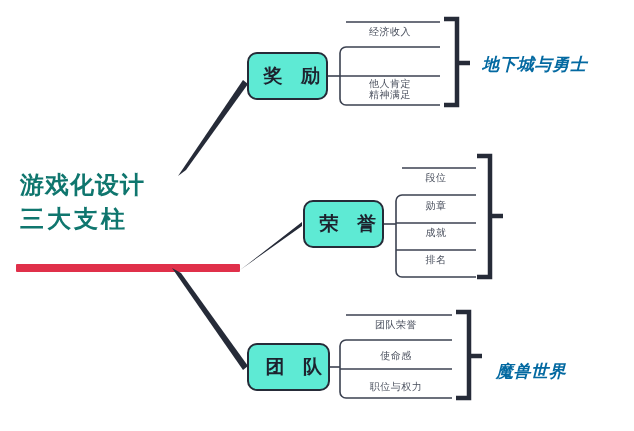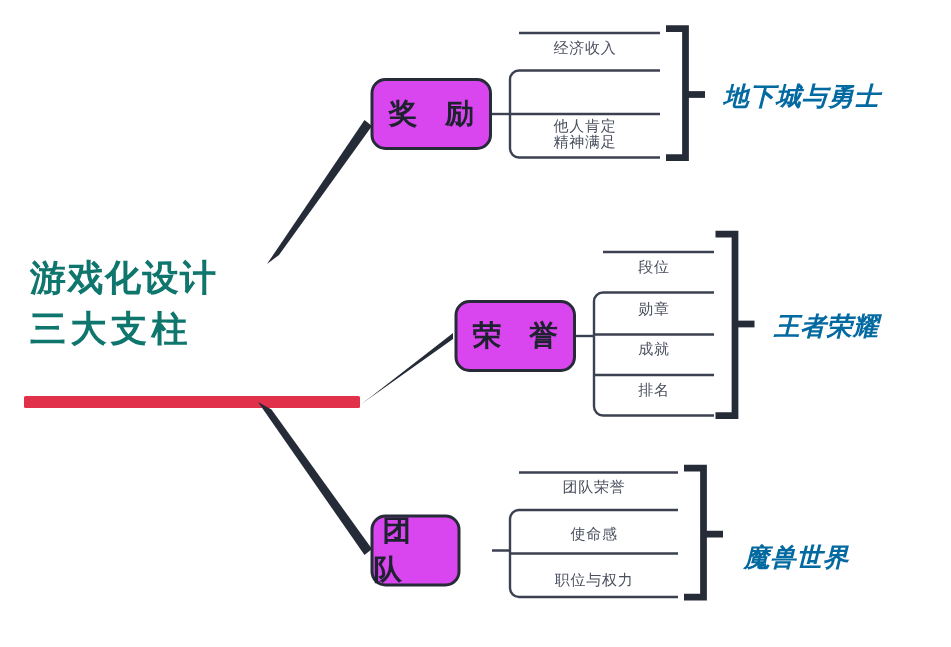--- a/index.html
+++ b/index.html
@@ -48,29 +48,29 @@
     white-space: nowrap;
   }
   .center-title .line2 { letter-spacing: 3px; }
 
   
   .branch-box {
     position: absolute;
     box-sizing: border-box;
     border: 2.2px solid #262b38;
     border-radius: 10px;
-    background: #d946ef;
+    background: #5eead4;
     color: #1d222e;
     font-weight: bold;
     font-size: 19px;
     letter-spacing: 6px;
     text-indent: 6px;
     display: flex;
     align-items: center;
-    justify-content: center;
+    justify-content: flex-end;
   }
 
   
   .sub-item {
     position: absolute;
     color: #494f5d;
     font-size: 10px;
     letter-spacing: 0.5px;
     white-space: nowrap;
     text-align: center;
@@ -143,23 +143,22 @@
     <div class="sub-item" style="left:345px; top:88px; width:90px;">精神满足</div>
     <div class="game-label" style="left:482px; top:53px;">地下城与勇士</div>
 
     <div class="branch-box" style="left:303px; top:200px; width:81px; height:48px;">
       <span>荣 誉</span>
     </div>
     <div class="sub-item" style="left:401px; top:171px; width:70px;">段位</div>
     <div class="sub-item" style="left:401px; top:199px; width:70px;">勋章</div>
     <div class="sub-item" style="left:401px; top:226px; width:70px;">成就</div>
     <div class="sub-item" style="left:401px; top:253px; width:70px;">排名</div>
-    <div class="game-label" style="left:516px; top:206px;">王者荣耀</div>
 
-    <div class="branch-box" style="left:247px; top:343px; width:60px; height:48px;">
+    <div class="branch-box" style="left:247px; top:343px; width:83px; height:48px;">
       <span>团 队</span>
     </div>
     <div class="sub-item" style="left:345px; top:318px; width:102px;">团队荣誉</div>
     <div class="sub-item" style="left:345px; top:349px; width:102px;">使命感</div>
     <div class="sub-item" style="left:345px; top:380px; width:102px;">职位与权力</div>
     <div class="game-label" style="left:496px; top:360px;">魔兽世界</div>
 
   </div>
 </div>
 

